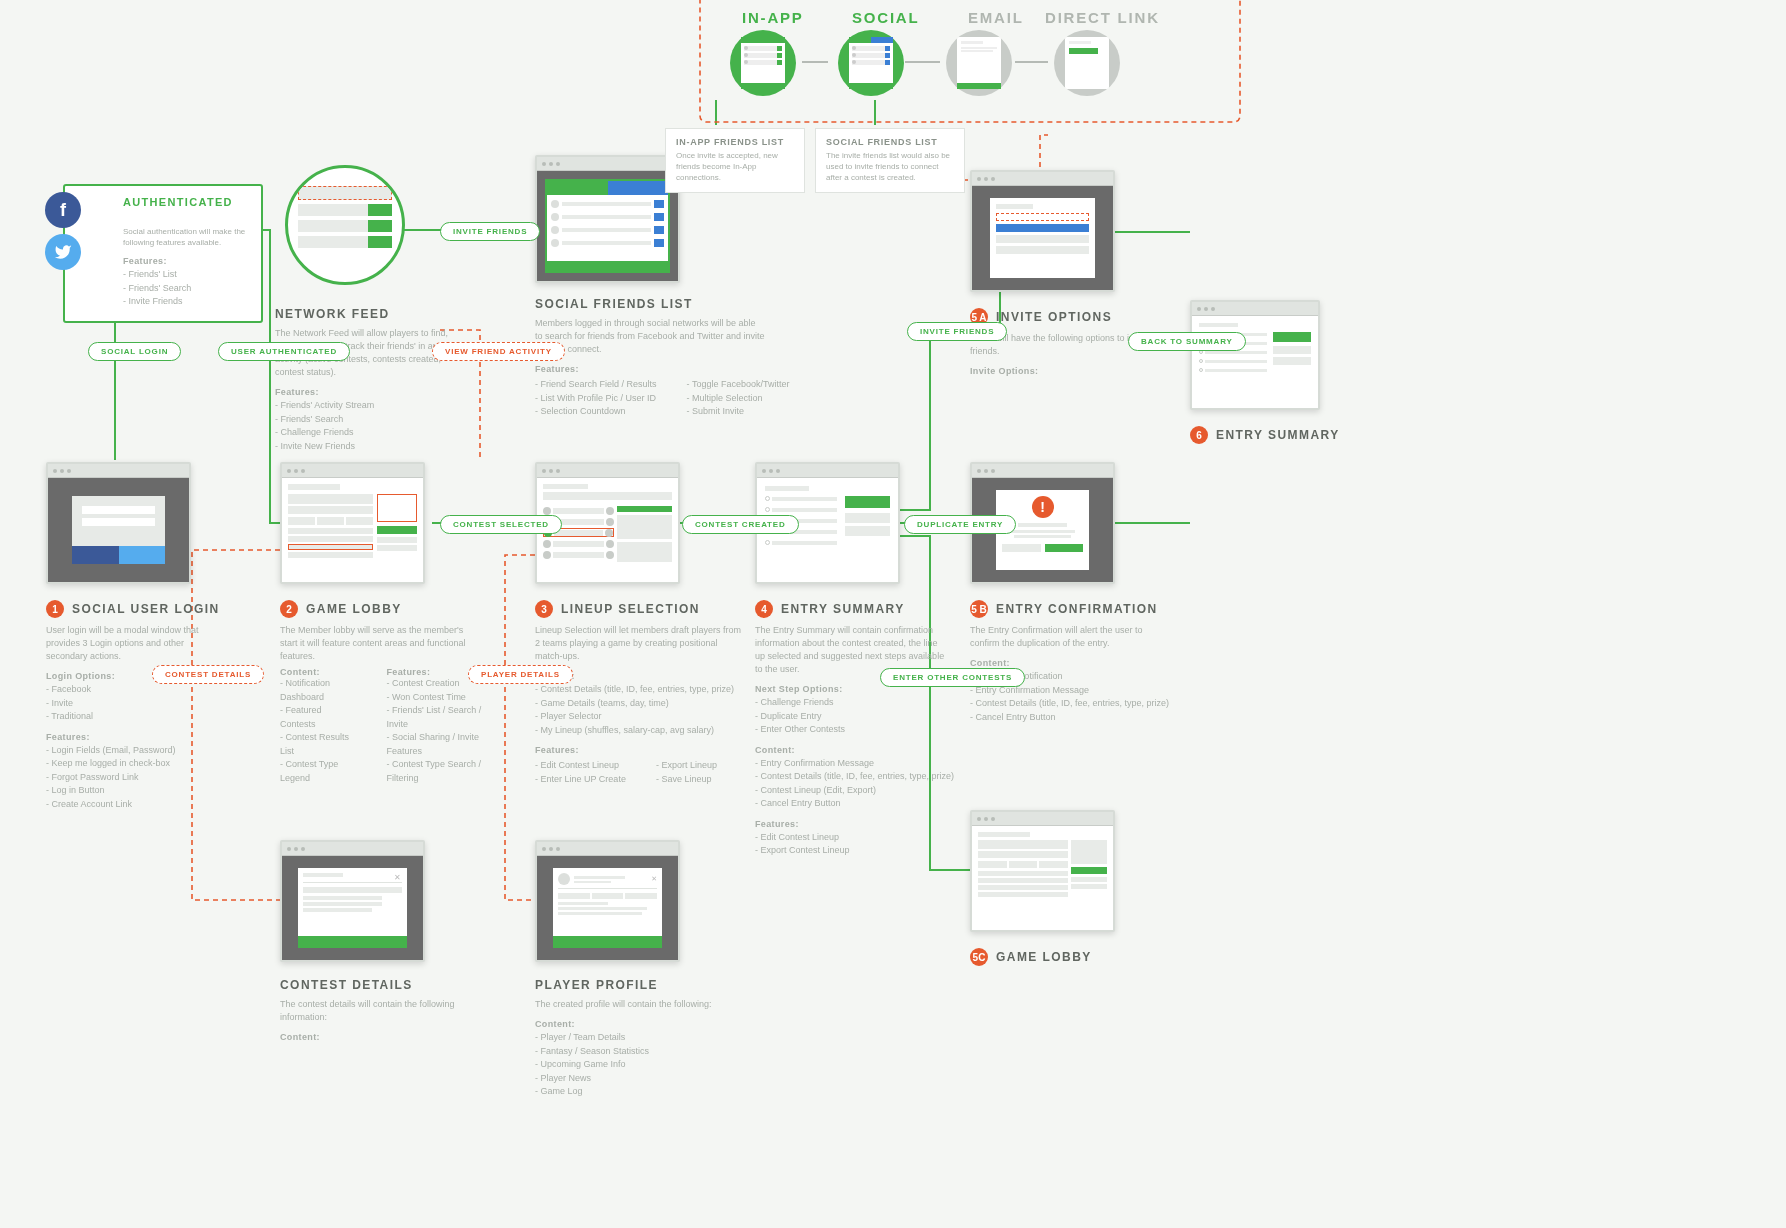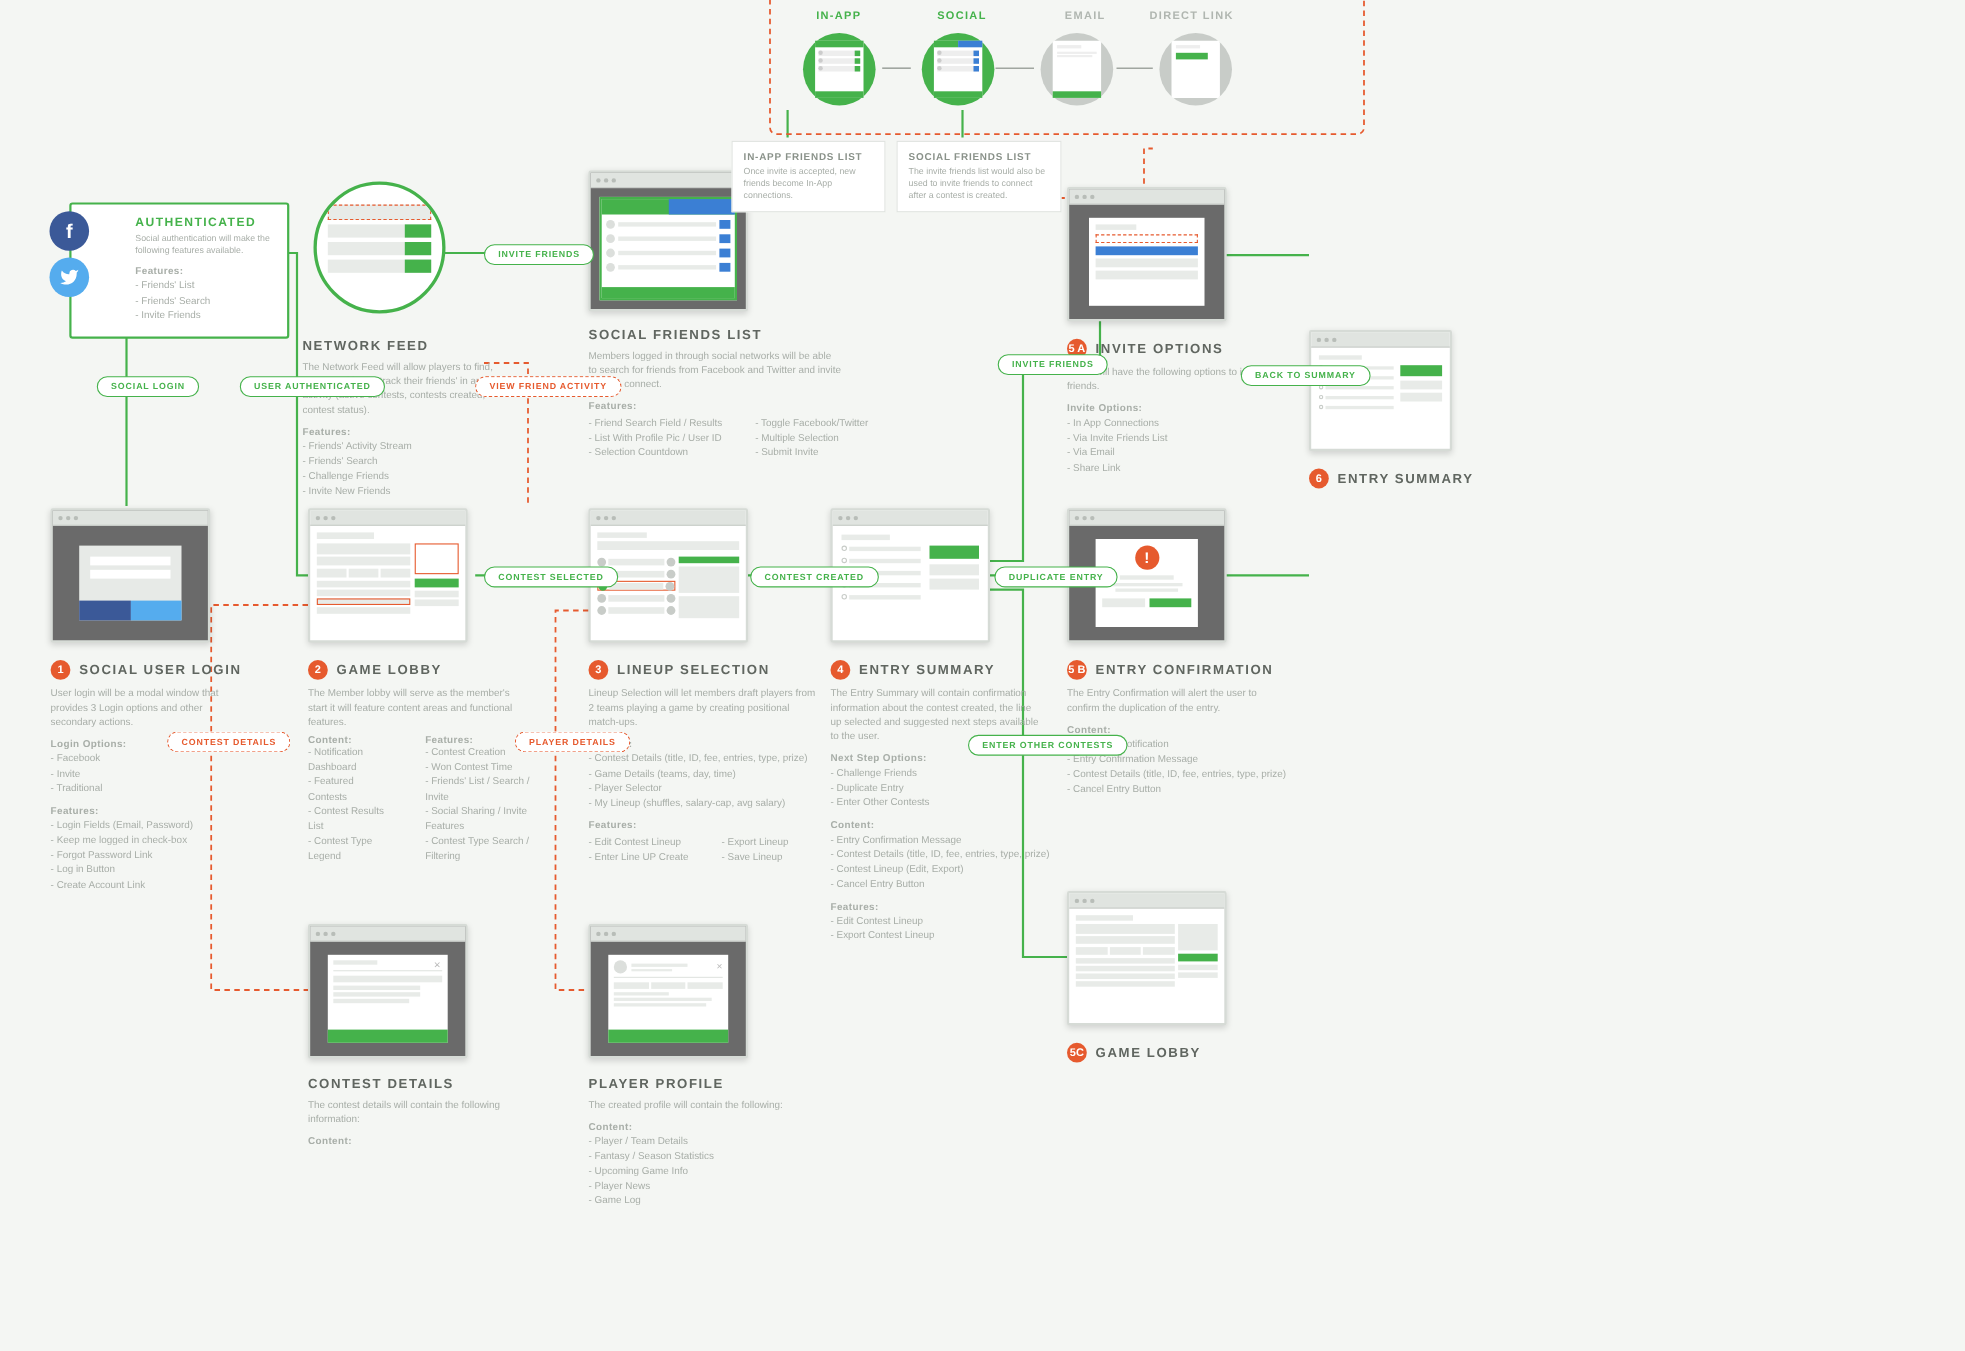--- a/index.html
+++ b/index.html
@@ -13,31 +13,31 @@
   .step-num{display:inline-flex;width:18px;height:18px;border-radius:50%;background:#e65a2e;color:#fff;font-size:10px;align-items:center;justify-content:center;margin-right:8px;font-weight:700;letter-spacing:0}
   .desc{font-size:9px;line-height:1.45;color:#a8aea8;margin-top:6px;max-width:190px}
   .label{font-size:9px;font-weight:700;color:#a8aea8;letter-spacing:.04em;margin-top:8px}
   .list{font-size:9px;line-height:1.5;color:#a8aea8;margin-top:2px}
   .list div:before{content:"- "}
   .pill{position:absolute;background:#fff;border:1px solid #45b24b;color:#45b24b;font-size:8px;font-weight:700;letter-spacing:.1em;padding:4px 12px;border-radius:12px;text-transform:uppercase;white-space:nowrap}
   .pill.orange{border:1px dashed #e65a2e;color:#e65a2e}
   svg.wires{position:absolute;inset:0;width:1786px;height:1228px;pointer-events:none}
   .auth-box{position:absolute;border:2px solid #45b24b;border-radius:3px;background:#fff;padding:10px 12px 12px 58px;width:200px}
   .auth-title{font-size:11px;font-weight:700;letter-spacing:.12em;color:#45b24b}
-  .auth-sub{font-size:8px;color:#a8aea8;line-height:1.4;margin-top:3px}
+  .auth-sub{font-size:8px;color:#a8aea8;line-height:1.4;margin-top:18px}
   .social-circle{width:36px;height:36px;border-radius:50%;display:flex;align-items:center;justify-content:center;position:absolute;color:#fff;font-size:18px;font-weight:700}
   .fb{background:#3b5998}
   .tw{background:#55acee}
   .detail-cols{display:flex;gap:30px;margin-top:4px}
   .detail-cols .list{margin-top:0}
   .detail-cols .label{margin-top:0}
   .thumb{width:66px;height:66px;border-radius:50%;display:flex;align-items:center;justify-content:center;position:relative}
   .thumb-box{width:44px;height:52px;background:#fff;border-radius:2px;position:relative}
   .top-strip{height:260px;position:absolute;left:700px;top:-25px;width:540px}
-  .top-label{font-size:10px;font-weight:700;letter-spacing:.12em;color:#b0b6b0;text-align:right;position:absolute}
+  .top-label{font-size:15px;font-weight:700;letter-spacing:.12em;color:#b0b6b0;text-align:right;position:absolute}
 </style>
 </head>
 <body>
 
 <svg class="wires">
 
   <path d="M115 280 V 460" stroke="#45b24b" stroke-width="2" fill="none"></path>
   <path d="M216 230 H 270 V 523 H 280" stroke="#45b24b" stroke-width="2" fill="none"></path>
   <path d="M390 230 H 535" stroke="#45b24b" stroke-width="2" fill="none"></path>
   <path d="M600 265 V 160 H 690" stroke="#45b24b" stroke-width="2" fill="none"></path>
@@ -361,26 +361,20 @@
         <div style="height:8px;background:#e8ebe8"></div>
       </div>
     </div>
   </div>
   <div class="step-title">
       <span class="step-num">5 a</span>
       <span>INVITE OPTIONS</span>
     </div>
   <div class="desc">Users will have the following options to invite friends.</div>
   <div class="label">Invite Options:</div>
-  <div class="list">
-      <div>In App Connections</div>
-      <div>Via Invite Friends List</div>
-      <div>Via Email</div>
-      <div>Share Link</div>
-    </div>
 </div>
 
 <div class="node" style="left:970px;top:462px;width:200px">
   <div class="mini-window" style="width:145px;height:122px">
     <div class="mini-header">
         <span class="dot"></span>
         <span class="dot"></span>
         <span class="dot"></span>
       </div>
     <div class="mini-body">

